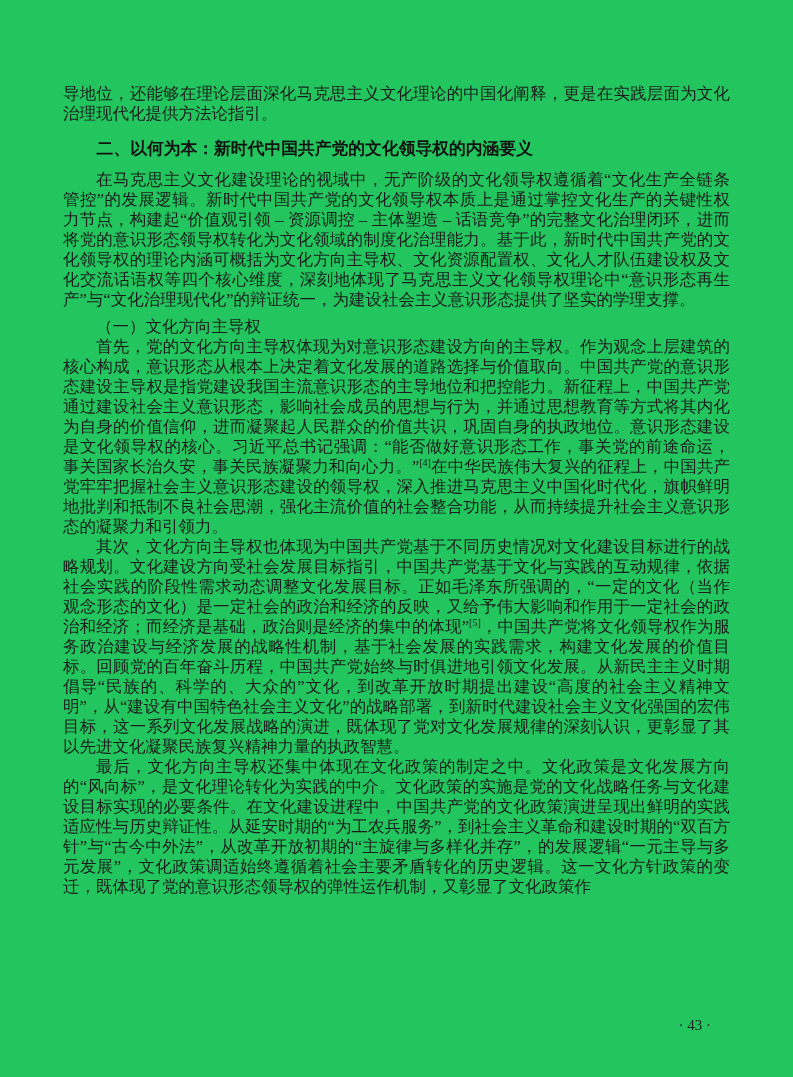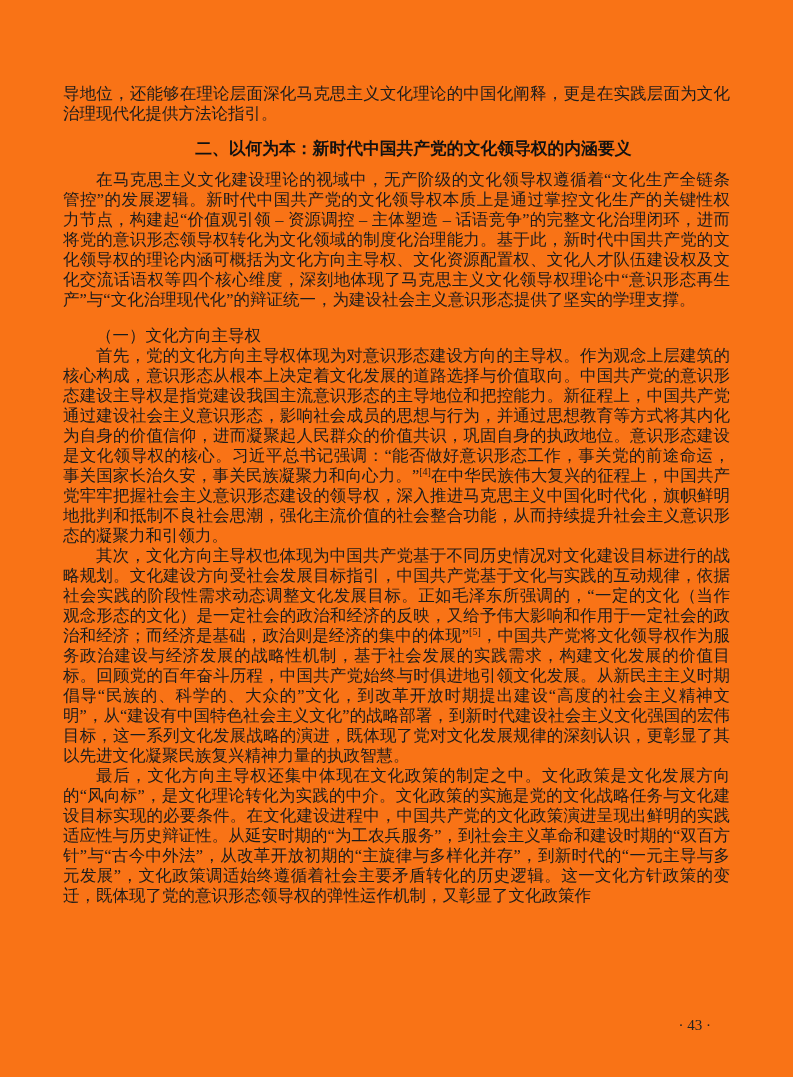--- a/index.html
+++ b/index.html
@@ -3,21 +3,21 @@
 <meta charset="utf-8">
 <style>
   html, body {
     margin: 0;
     padding: 0;
     background: #fcfcfa;
   }
   .page {
     width: 793px;
     height: 1077px;
-    background: #f97316;
+    background: #22c55e;
     position: relative;
     box-sizing: border-box;
     padding: 84px 63px 0 63px;
     color: #1c1c1c;
     font-family: "Liberation Serif", "DejaVu Serif", serif;
     overflow: hidden;
   }
   .para {
     font-size: 16.5px;
     line-height: 20px;
@@ -30,25 +30,25 @@
   .no-indent {
     text-indent: 0;
   }
   .heading {
     font-family: "Liberation Sans", "DejaVu Sans", sans-serif;
     font-weight: 700;
     font-size: 16.8px;
     line-height: 20px;
     margin: 15px 0 11px 0;
     text-indent: 2em;
-    text-align: center;
+    text-align: left;
     color: #111;
   }
   .subheading {
-    margin-top: 16px;
+    margin-top: 7px;
   }
   sup.ref {
     font-size: 10px;
     line-height: 0;
     vertical-align: super;
     letter-spacing: 0;
   }
   .page-number {
     position: absolute;
     top: 1016px;
@@ -70,17 +70,17 @@
 
   <p class="para">在马克思主义文化建设理论的视域中，无产阶级的文化领导权遵循着“文化生产全链条管控”的发展逻辑。新时代中国共产党的文化领导权本质上是通过掌控文化生产的关键性权力节点，构建起“价值观引领 – 资源调控 – 主体塑造 – 话语竞争”的完整文化治理闭环，进而将党的意识形态领导权转化为文化领域的制度化治理能力。基于此，新时代中国共产党的文化领导权的理论内涵可概括为文化方向主导权、文化资源配置权、文化人才队伍建设权及文化交流话语权等四个核心维度，深刻地体现了马克思主义文化领导权理论中“意识形态再生产”与“文化治理现代化”的辩证统一，为建设社会主义意识形态提供了坚实的学理支撑。</p>
 
   <p class="para subheading">（一）文化方向主导权</p>
 
 
   <p class="para"><span>首先，党的文化方向主导权体现为对意识形态建设方向的主导权。作为观念上层建筑的核心构成，意识形态从根本上决定着文化发展的道路选择与价值取向。中国共产党的意识形态建设主导权是指党建设我国主流意识形态的主导地位和把控能力。新征程上，中国共产党通过建设社会主义意识形态，影响社会成员的思想与行为，并通过思想教育等方式将其内化为自身的价值信仰，进而凝聚起人民群众的价值共识，巩固自身的执政地位。意识形态建设是文化领导权的核心。习近平总书记强调：“能否做好意识形态工作，事关党的前途命运，事关国家长治久安，事关民族凝聚力和向心力。”</span><sup class="ref">[4]</sup><span>在中华民族伟大复兴的征程上，中国共产党牢牢把握社会主义意识形态建设的领导权，深入推进马克思主义中国化时代化，旗帜鲜明地批判和抵制不良社会思潮，强化主流价值的社会整合功能，从而持续提升社会主义意识形态的凝聚力和引领力。</span></p>
 
   <p class="para"><span>其次，文化方向主导权也体现为中国共产党基于不同历史情况对文化建设目标进行的战略规划。文化建设方向受社会发展目标指引，中国共产党基于文化与实践的互动规律，依据社会实践的阶段性需求动态调整文化发展目标。正如毛泽东所强调的，“一定的文化（当作观念形态的文化）是一定社会的政治和经济的反映，又给予伟大影响和作用于一定社会的政治和经济；而经济是基础，政治则是经济的集中的体现”</span><sup class="ref">[5]</sup><span>，中国共产党将文化领导权作为服务政治建设与经济发展的战略性机制，基于社会发展的实践需求，构建文化发展的价值目标。回顾党的百年奋斗历程，中国共产党始终与时俱进地引领文化发展。从新民主主义时期倡导“民族的、科学的、大众的”文化，到改革开放时期提出建设“高度的社会主义精神文明”，从“建设有中国特色社会主义文化”的战略部署，到新时代建设社会主义文化强国的宏伟目标，这一系列文化发展战略的演进，既体现了党对文化发展规律的深刻认识，更彰显了其以先进文化凝聚民族复兴精神力量的执政智慧。</span></p>
 
-  <p class="para">最后，文化方向主导权还集中体现在文化政策的制定之中。文化政策是文化发展方向的“风向标”，是文化理论转化为实践的中介。文化政策的实施是党的文化战略任务与文化建设目标实现的必要条件。在文化建设进程中，中国共产党的文化政策演进呈现出鲜明的实践适应性与历史辩证性。从延安时期的“为工农兵服务”，到社会主义革命和建设时期的“双百方针”与“古今中外法”，从改革开放初期的“主旋律与多样化并存”，到新时代的“一元主导与多元发展”，文化政策调适始终遵循着社会主要矛盾转化的历史逻辑。这一文化方针政策的变迁，既体现了党的意识形态领导权的弹性运作机制，又彰显了文化政策作</p>
+  <p class="para">最后，文化方向主导权还集中体现在文化政策的制定之中。文化政策是文化发展方向的“风向标”，是文化理论转化为实践的中介。文化政策的实施是党的文化战略任务与文化建设目标实现的必要条件。在文化建设进程中，中国共产党的文化政策演进呈现出鲜明的实践适应性与历史辩证性。从延安时期的“为工农兵服务”，到社会主义革命和建设时期的“双百方针”与“古今中外法”，从改革开放初期的“主旋律与多样化并存”，的发展逻辑“一元主导与多元发展”，文化政策调适始终遵循着社会主要矛盾转化的历史逻辑。这一文化方针政策的变迁，既体现了党的意识形态领导权的弹性运作机制，又彰显了文化政策作</p>
 
   <div class="page-number">· 43 ·</div>
 
 </div>
 
 </body></html>

